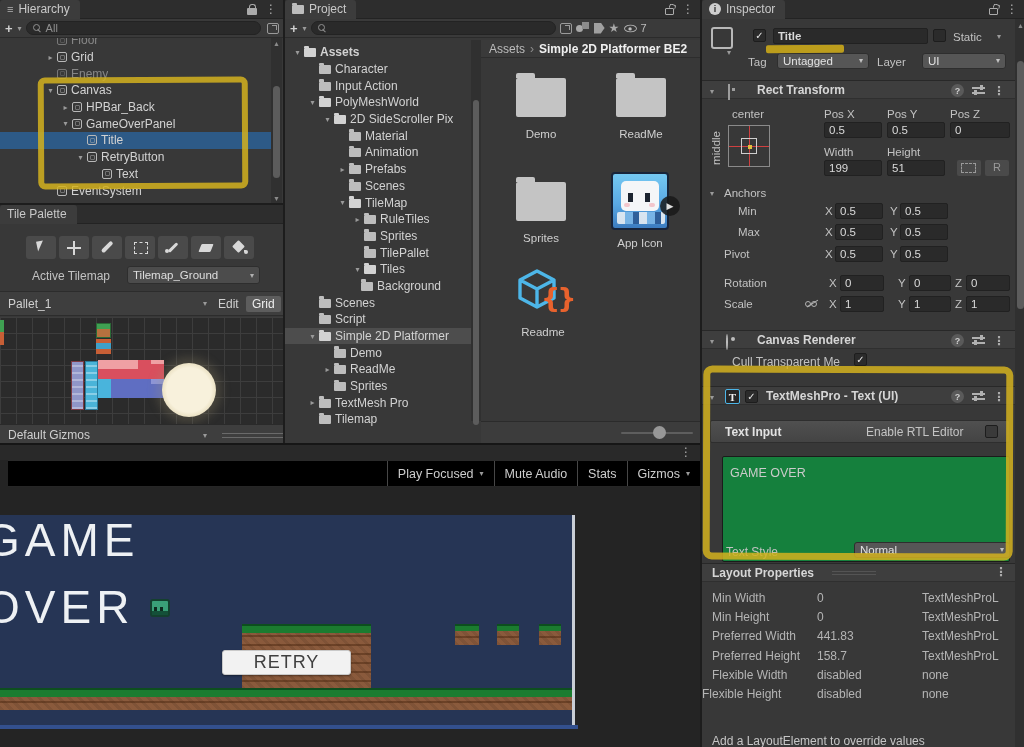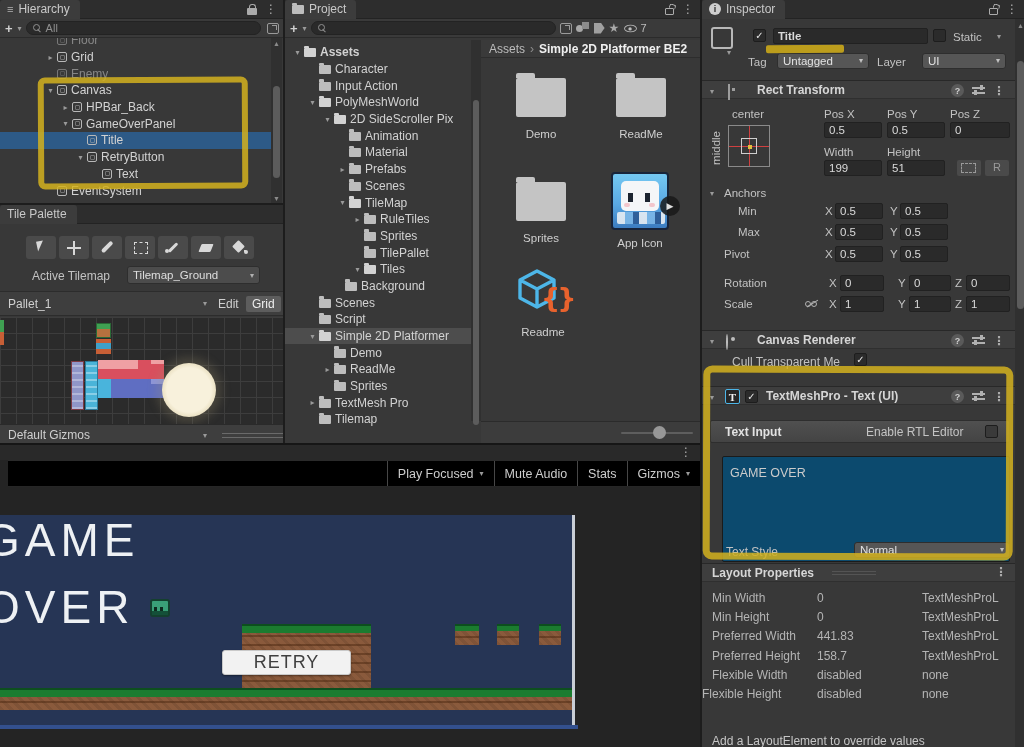--- a/index.html
+++ b/index.html
@@ -301,26 +301,26 @@
             <span class="lbl">PolyMeshWorld</span>
           </div>
         <div class="row" style="padding-left:36px;">
             <span class="caret">▾</span>
             <span class="tfolder open"></span>
             <span class="lbl">2D SideScroller Pix</span>
           </div>
         <div class="row" style="padding-left:51px;">
             <span class="caret"></span>
             <span class="tfolder"></span>
+            <span class="lbl">Material</span>
+          </div>
+        <div class="row" style="padding-left:51px;">
+            <span class="caret"></span>
+            <span class="tfolder"></span>
             <span class="lbl">Animation</span>
-          </div>
-        <div class="row" style="padding-left:51px;">
-            <span class="caret"></span>
-            <span class="tfolder"></span>
-            <span class="lbl">Material</span>
           </div>
         <div class="row" style="padding-left:51px;">
             <span class="caret">▸</span>
             <span class="tfolder"></span>
             <span class="lbl">Prefabs</span>
           </div>
         <div class="row" style="padding-left:51px;">
             <span class="caret"></span>
             <span class="tfolder"></span>
             <span class="lbl">Scenes</span>
@@ -343,21 +343,21 @@
         <div class="row" style="padding-left:66px;">
             <span class="caret"></span>
             <span class="tfolder"></span>
             <span class="lbl">TilePallet</span>
           </div>
         <div class="row" style="padding-left:66px;">
             <span class="caret">▾</span>
             <span class="tfolder open"></span>
             <span class="lbl">Tiles</span>
           </div>
-        <div class="row" style="padding-left:47px;">
+        <div class="row" style="padding-left:63px;">
             <span class="caret"></span>
             <span class="tfolder"></span>
             <span class="lbl">Background</span>
           </div>
         <div class="row" style="padding-left:21px;">
             <span class="caret"></span>
             <span class="tfolder"></span>
             <span class="lbl">Scenes</span>
           </div>
         <div class="row" style="padding-left:21px;">
@@ -626,21 +626,21 @@
           </span>
           <span class="icon-preset"></span>
           <span class="kebab">⋮</span>
         </span>
     </div>
     <div class="abs" style="left:8px;top:420px;width:300px;height:23px;background:linear-gradient(#505050,#444);border:1px solid #2e2e2e;border-radius:2px;">
       <span class="abs" style="left:14px;top:4px;font-size:12px;font-weight:bold;color:#e2e2e2;">Text Input</span>
       <span class="abs" style="left:155px;top:4px;font-size:12px;color:#c4c4c4;">Enable RTL Editor</span>
       <span class="chk" style="left:274px;top:4px;background:#3a3a3a;"></span>
     </div>
-    <div class="abs" style="left:20px;top:456px;width:288px;height:106px;background:#0c4a6e;border:1px solid #1b1b1b;border-radius:2px;">
+    <div class="abs" style="left:20px;top:456px;width:288px;height:106px;background:#15803d;border:1px solid #1b1b1b;border-radius:2px;">
       <span class="abs" style="left:7px;top:9px;font-size:12.5px;color:#cbcbcb;">GAME OVER</span>
     </div>
     <span class="ilbl" style="left:24px;top:545px;font-size:12px;">Text Style</span>
     <div class="ddl" style="left:152px;top:542px;width:156px;">
       <span>Normal</span>
         <span class="ddc">▾</span>
     </div>
 
     <div class="sec" style="top:563px;">
       <span class="abs" style="left:10px;top:2px;text-align:center;">Layout Properties</span>

